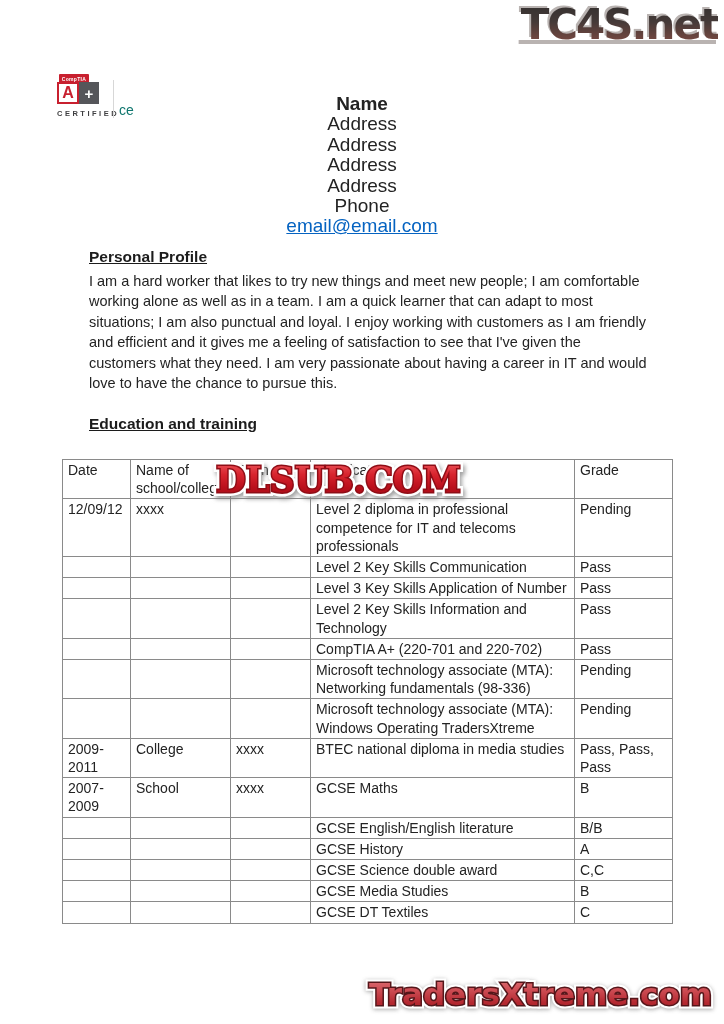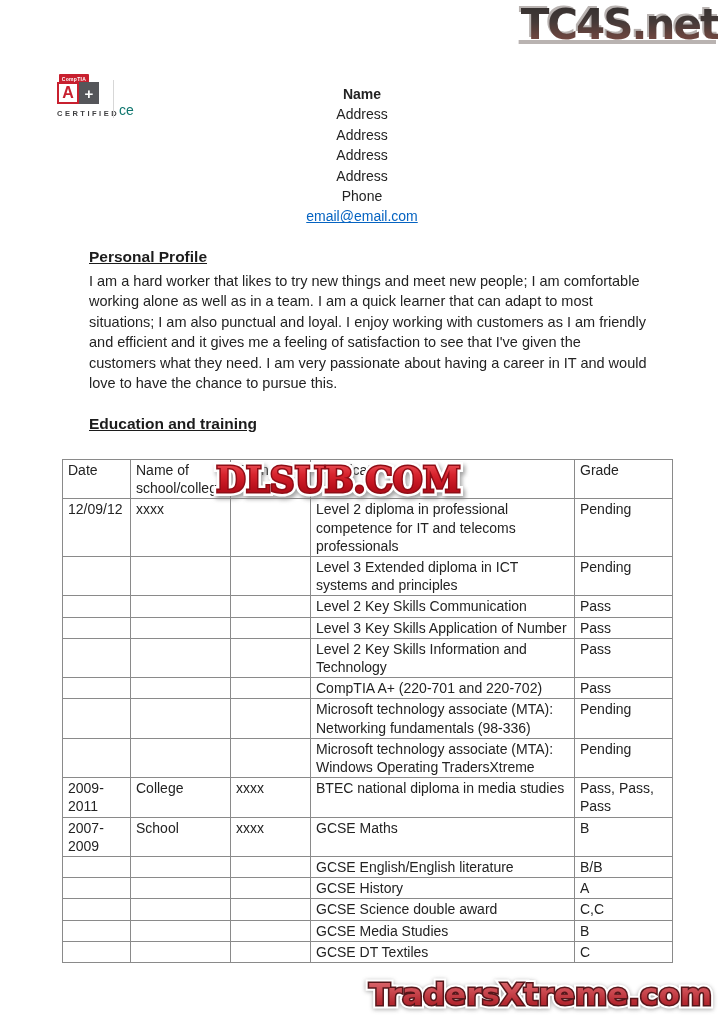--- a/index.html
+++ b/index.html
@@ -44,22 +44,22 @@
     display:flex; align-items:center; justify-content:center;
   }
   .comptia .certified {
     position:absolute; left:2px; top:35px; font-size:7.5px; letter-spacing:2.5px;
     color:#3f3f41; font-weight:bold;
   }
   .comptia .divider { position:absolute; left:58px; top:6px; width:1px; height:38px; background:#d7d7d7; }
   .comptia .ce { position:absolute; left:64px; top:28px; font-size:14px; color:#0f766e; }
 
   
-  .contact { position:absolute; left:0; top:84px; width:724px; text-align:center;
-             font-size:14px; line-height:20.4px; }
+  .contact { position:absolute; left:0; top:94px; width:724px; text-align:center;
+             font-size:19px; line-height:20.4px; }
   .contact .name { font-weight:bold; }
   .contact a { color:#0563c1; text-decoration:underline; }
 
   
   .heading {
     position:absolute; left:89px; font-size:15.5px; font-weight:bold;
     text-decoration:underline; color:#1c1c1c;text-align:center;
   }
   .h-profile { top:248px; }
   .h-education { top:415px; }
@@ -177,27 +177,20 @@
         <td>12/09/12</td>
         <td>xxxx</td>
         <td></td>
         <td>Level 2 diploma in professional competence for IT and telecoms professionals</td>
         <td>Pending</td>
       </tr>
       <tr>
         <td></td>
         <td></td>
         <td></td>
-        <td>Level 3 Extended diploma in ICT systems and principles</td>
-        <td>Pending</td>
-      </tr>
-      <tr>
-        <td></td>
-        <td></td>
-        <td></td>
         <td>Level 2 Key Skills Communication</td>
         <td>Pass</td>
       </tr>
       <tr>
         <td></td>
         <td></td>
         <td></td>
         <td>Level 3 Key Skills Application of Number</td>
         <td>Pass</td>
       </tr>

